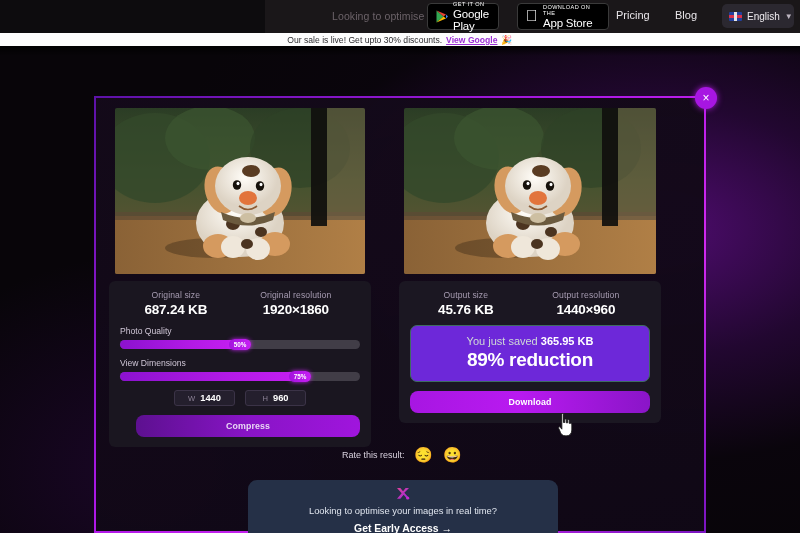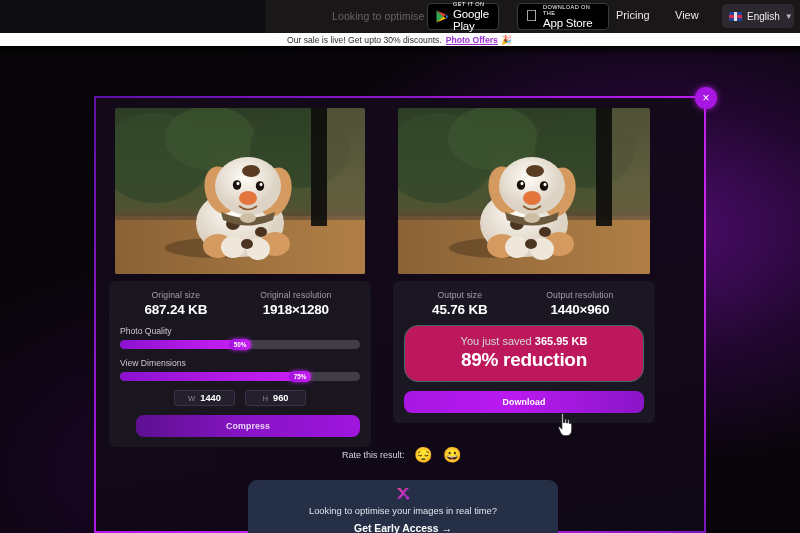--- a/index.html
+++ b/index.html
@@ -118,21 +118,21 @@
     position: absolute; left: 695px; top: 87px;
     width: 22px; height: 22px; border-radius: 50%;
     background: #a716e2;
     display: flex; align-items: center; justify-content: center;
     color: #fff; font-size: 12px; line-height: 1;
     cursor: pointer; z-index: 22;
     box-shadow: 0 0 6px rgba(190,30,240,0.85);
   }
 
   
-  .cards { position: absolute; left: 13px; top: 10px; display: flex; gap: 22px; }
+  .cards { position: absolute; left: 13px; top: 10px; display: flex; gap: 28px; }
   .card { width: 262px; }
   .thumb {
     width: 250px; height: 166px;
     margin: 0 auto; display: block;
     background: #151515;
     border-radius: 2px; overflow: hidden;
     position: relative;
   }
   .card.right .thumb { width: 252px; }
   .thumb svg { display: block; width: 100%; height: 100%; }
@@ -182,23 +182,23 @@
     margin-top: 9px; height: 22px; border-radius: 8px;
     display: flex; align-items: center; justify-content: center;
     font-size: 8.8px; font-weight: 700; color: #fff; cursor: pointer;
     letter-spacing: .1px;
   }
   .btn-compress { background: linear-gradient(90deg, #5d1090 0%, #8814c6 50%, #a015dd 100%); color: #e9d7f4; margin-left: 16px; }
   .btn-download { background: linear-gradient(90deg, #a716e2 0%, #b91af0 45%, #8a15c8 100%); }
 
   .saved-box {
     margin-top: 8px;
-    background: #be185d;
+    background: #6d28d9;
     border: 1px solid #3f6b62;
-    border-radius: 14px;
+    border-radius: 7px;
     padding: 9px 8px 10px;
     text-align: center;
   }
   .saved-line { font-size: 11px; color: #cfd9d7; }
   .saved-line b { color: #fff; font-weight: 700; }
   .saved-big { font-size: 19px; color: #fff; font-weight: 700; margin-top: 2px; letter-spacing: -.3px; }
 
   
   .rate-row {
     position: absolute; left: 0; top: 349px; width: 612px;
@@ -255,33 +255,33 @@
 
       <div class="store-badge as">
         <span class="apple-icon"></span>
         <span class="badge-txt">
           <span class="bsub">Download on the</span>
           <span class="bmain">App Store</span>
         </span>
       </div>
 
       <div class="nav-link pricing">Pricing</div>
-      <div class="nav-link blog">View</div>
+      <div class="nav-link blog">Blog</div>
 
       <div class="lang-pill">
         <span class="flag"></span>
         <span class="lang-label">English</span>
         <span class="chev">▼</span>
       </div>
     </div>
   </div>
 
   <div class="sale-banner">
     <span class="sale-text">Our sale is live! Get upto 30% discounts.</span>
-    <span class="sale-link">Photo Offers</span>
+    <span class="sale-link">View Google</span>
     <span class="sale-emoji">🎉</span>
   </div>
   <div class="banner-shadow"></div>
 
   <div class="close-btn">×</div>
 
   <div class="modal">
     <div class="modal-inner">
 
       <div class="cards">
@@ -337,21 +337,21 @@
           </div>
 
           <div class="panel">
             <div class="stats">
               <div class="stat">
                 <div class="stat-label">Original size</div>
                 <div class="stat-value">687.24 KB</div>
               </div>
               <div class="stat res">
                 <div class="stat-label">Original resolution</div>
-                <div class="stat-value">1918×1280</div>
+                <div class="stat-value">1920×1860</div>
               </div>
             </div>
 
             <div class="slider-label">Photo Quality</div>
             <div class="slider-track">
               <div class="slider-fill" id="qfill" style="width: 50%;"></div>
               <div class="slider-knob" id="qknob" style="left: calc(50% - 11px);">50%</div>
             </div>
 
             <div class="slider-label">View Dimensions</div>

